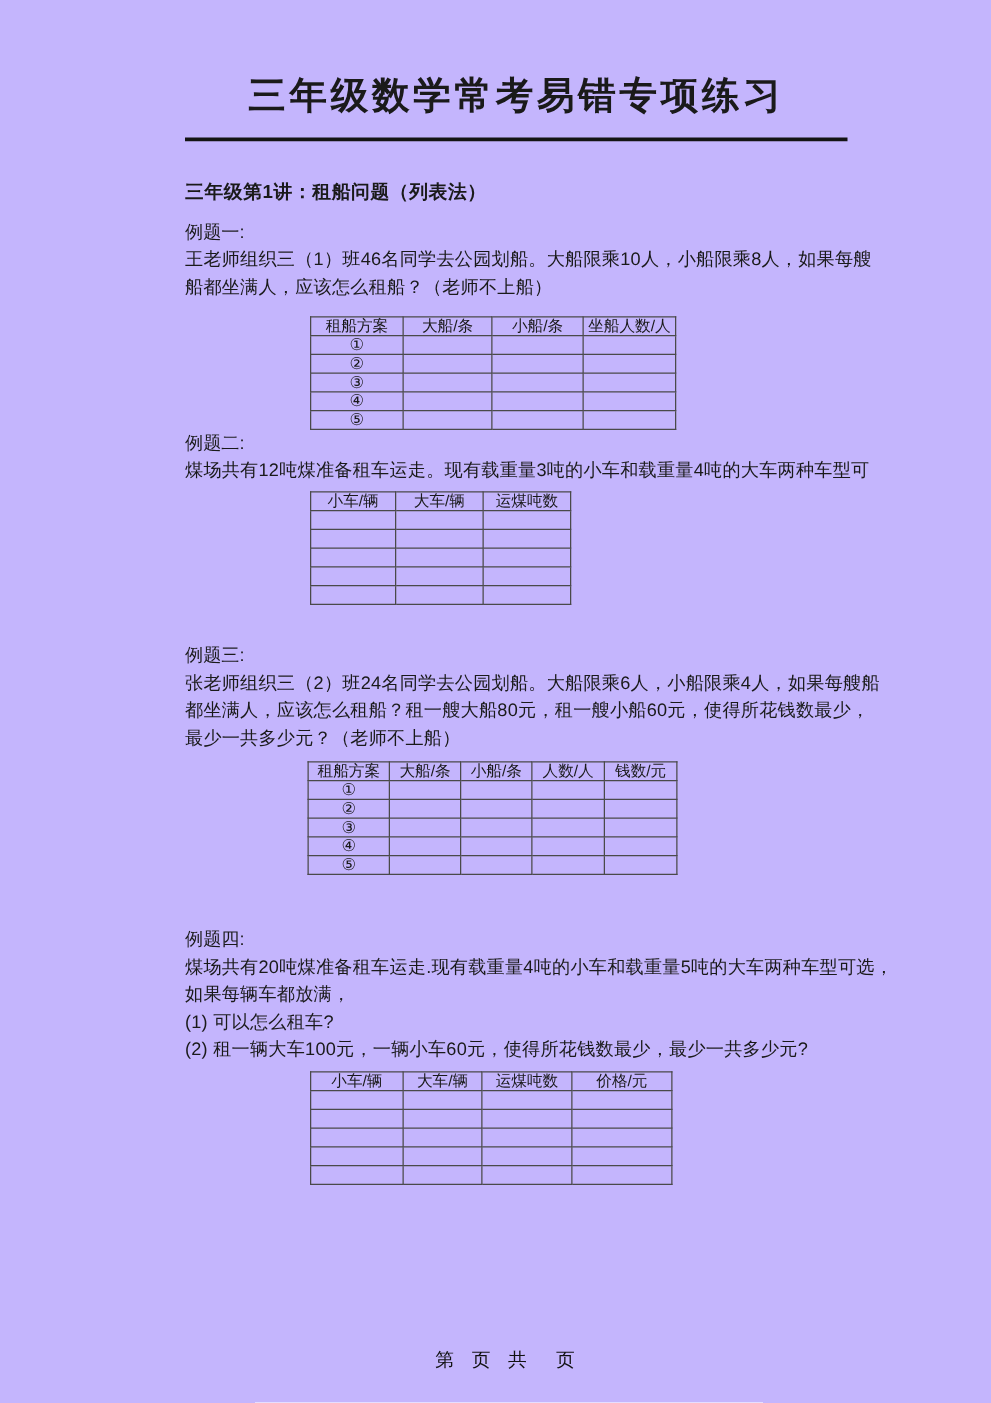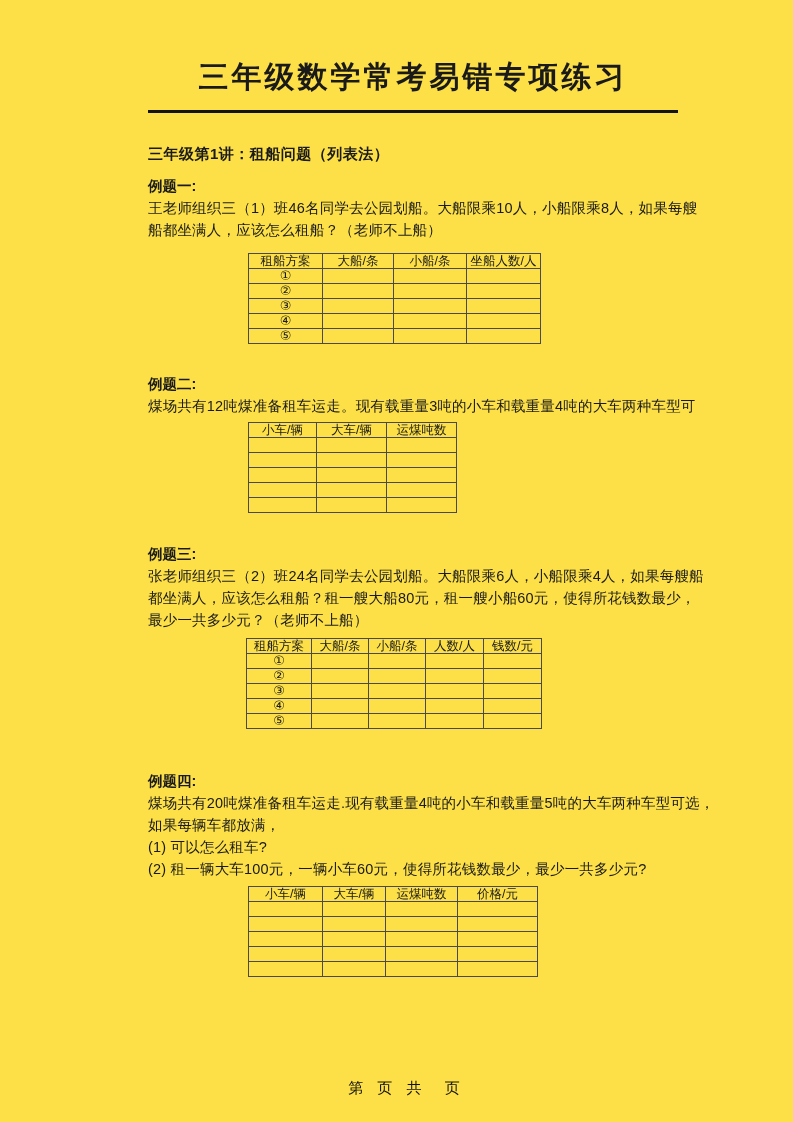--- a/index.html
+++ b/index.html
@@ -1,19 +1,19 @@
 <!DOCTYPE html>
 <html><head>
 <meta charset="utf-8">
 <style>
   html,body { margin:0; padding:0; background:#ffffff; }
   .page {
     position:relative;
     width:793px; height:1122px;
-    background:#fde047;
+    background:#c4b5fd;
     color:#1a1a1a;
     font-family:"Liberation Sans","DejaVu Sans",sans-serif;
     overflow:hidden;
   }
   .content { position:absolute; left:148px; top:0; width:530px; }
 
   .title {
     margin:58px 0 0 0;
     font-size:30px; font-weight:700;
     line-height:38px;
@@ -22,41 +22,41 @@
     white-space:nowrap;
   }
   .rule { height:0; border:none; border-top:3px solid #141414; margin:14px 0 0 0; }
 
   .section-heading {
     margin-top:32px;
     font-size:15px; font-weight:700; line-height:17px;
     letter-spacing:0.5px;
   }
 
-  .problem-label { font-size:14.5px; font-weight:700; line-height:22px; }
+  .problem-label { font-size:14.5px; font-weight:400; line-height:22px; }
   .pline { font-size:14.5px; line-height:22px; white-space:pre; letter-spacing:0.2px; }
 
   table { border-collapse:collapse; table-layout:fixed; }
   th, td {
     border:1px solid #4a4a4a;
     height:14px;
     padding:0 2px;
     font-size:12.5px;
     font-weight:400;
     text-align:center;
     vertical-align:middle;
     line-height:14px;
     overflow:hidden;
     white-space:nowrap;
   }
   td.rowlabel { font-size:13px; }
 
   #p1 { margin-top:13px; }
   .t1 { margin:12px 0 0 100px; }
-  #p2 { margin-top:29px; }
+  #p2 { }
   .t2 { margin:5px 0 0 100px; }
   #p3 { margin-top:30px; }
   .t3 { margin:7px 0 0 98px; }
   #p4 { margin-top:41px; }
   .t4 { margin:6px 0 0 100px; }
 
   .footer {
     position:absolute; left:10px; bottom:24px; width:100%;
     text-align:center;
     font-size:15px; letter-spacing:5px;

